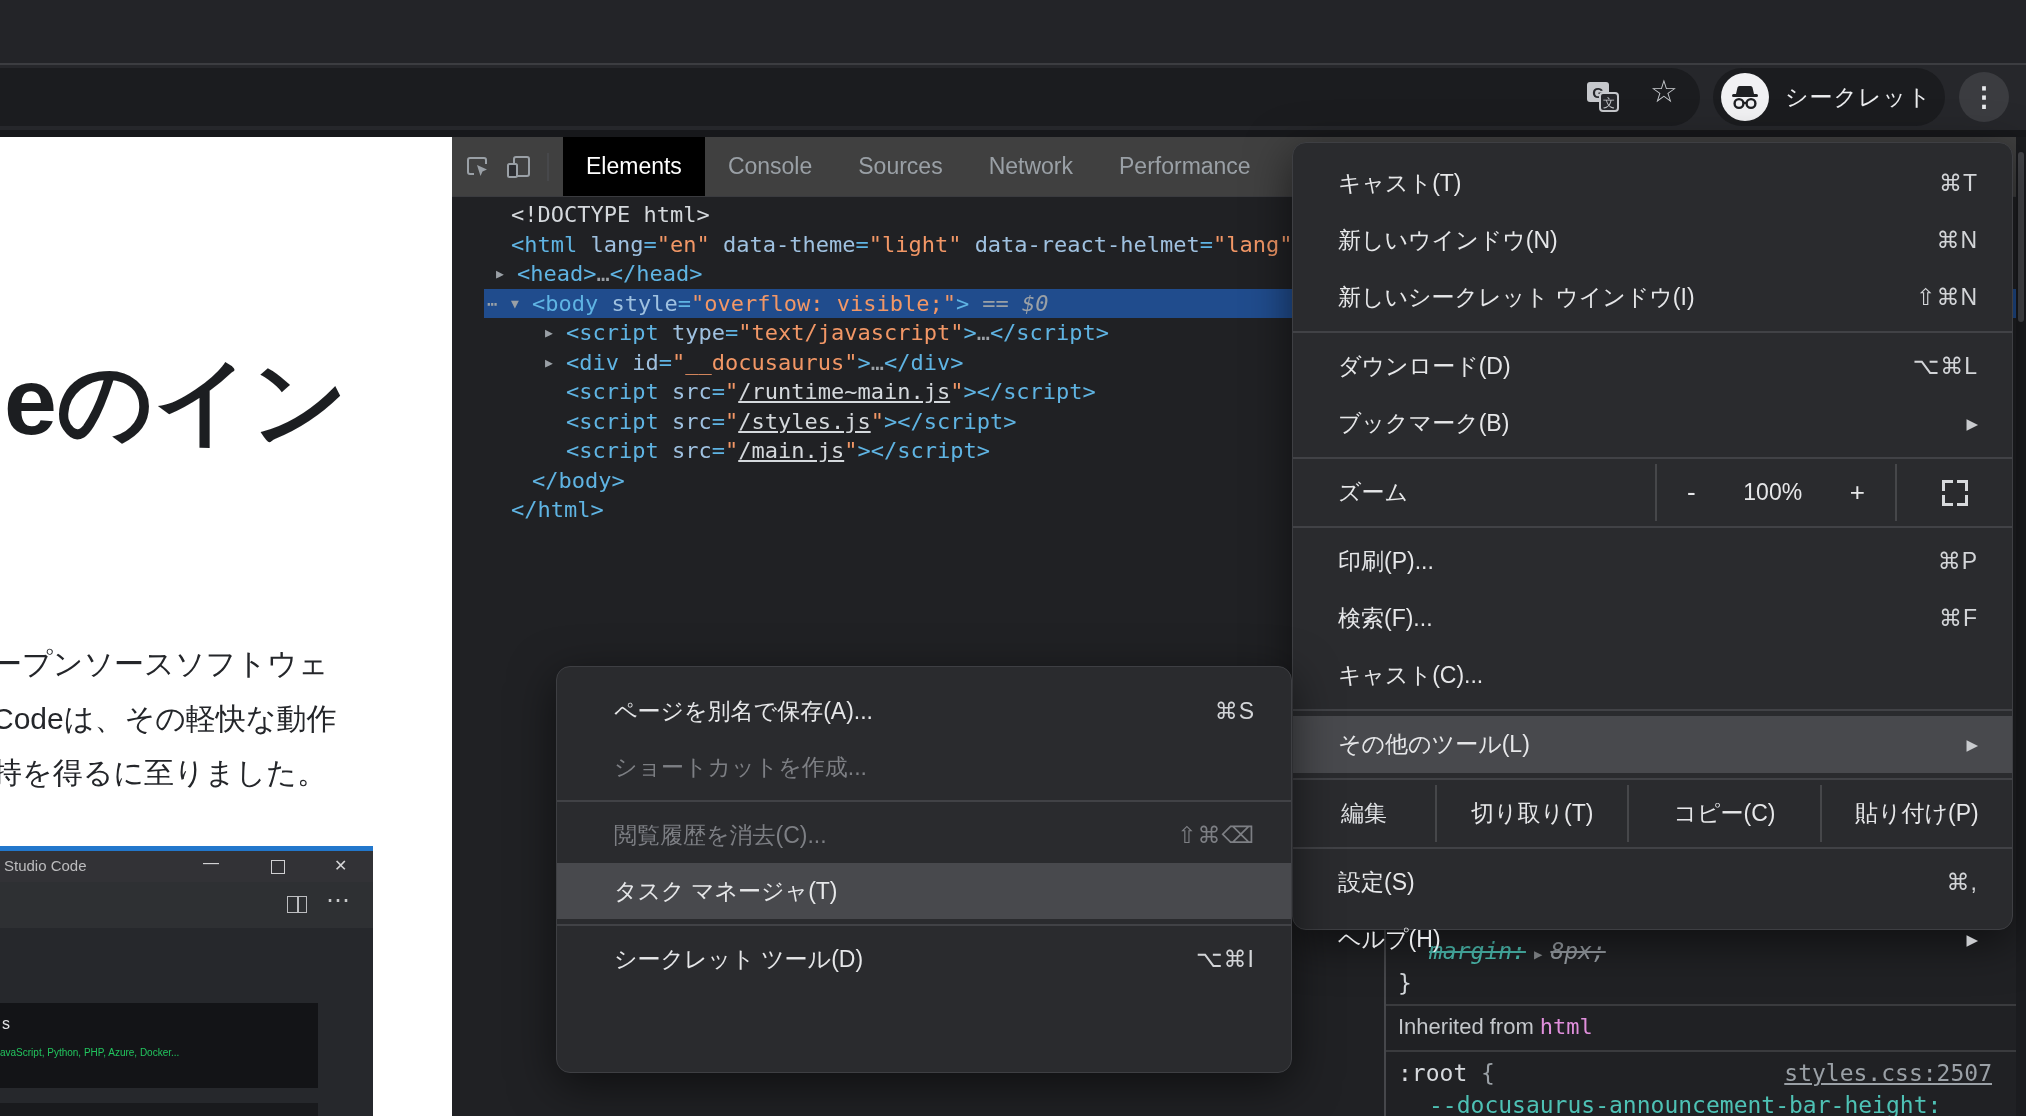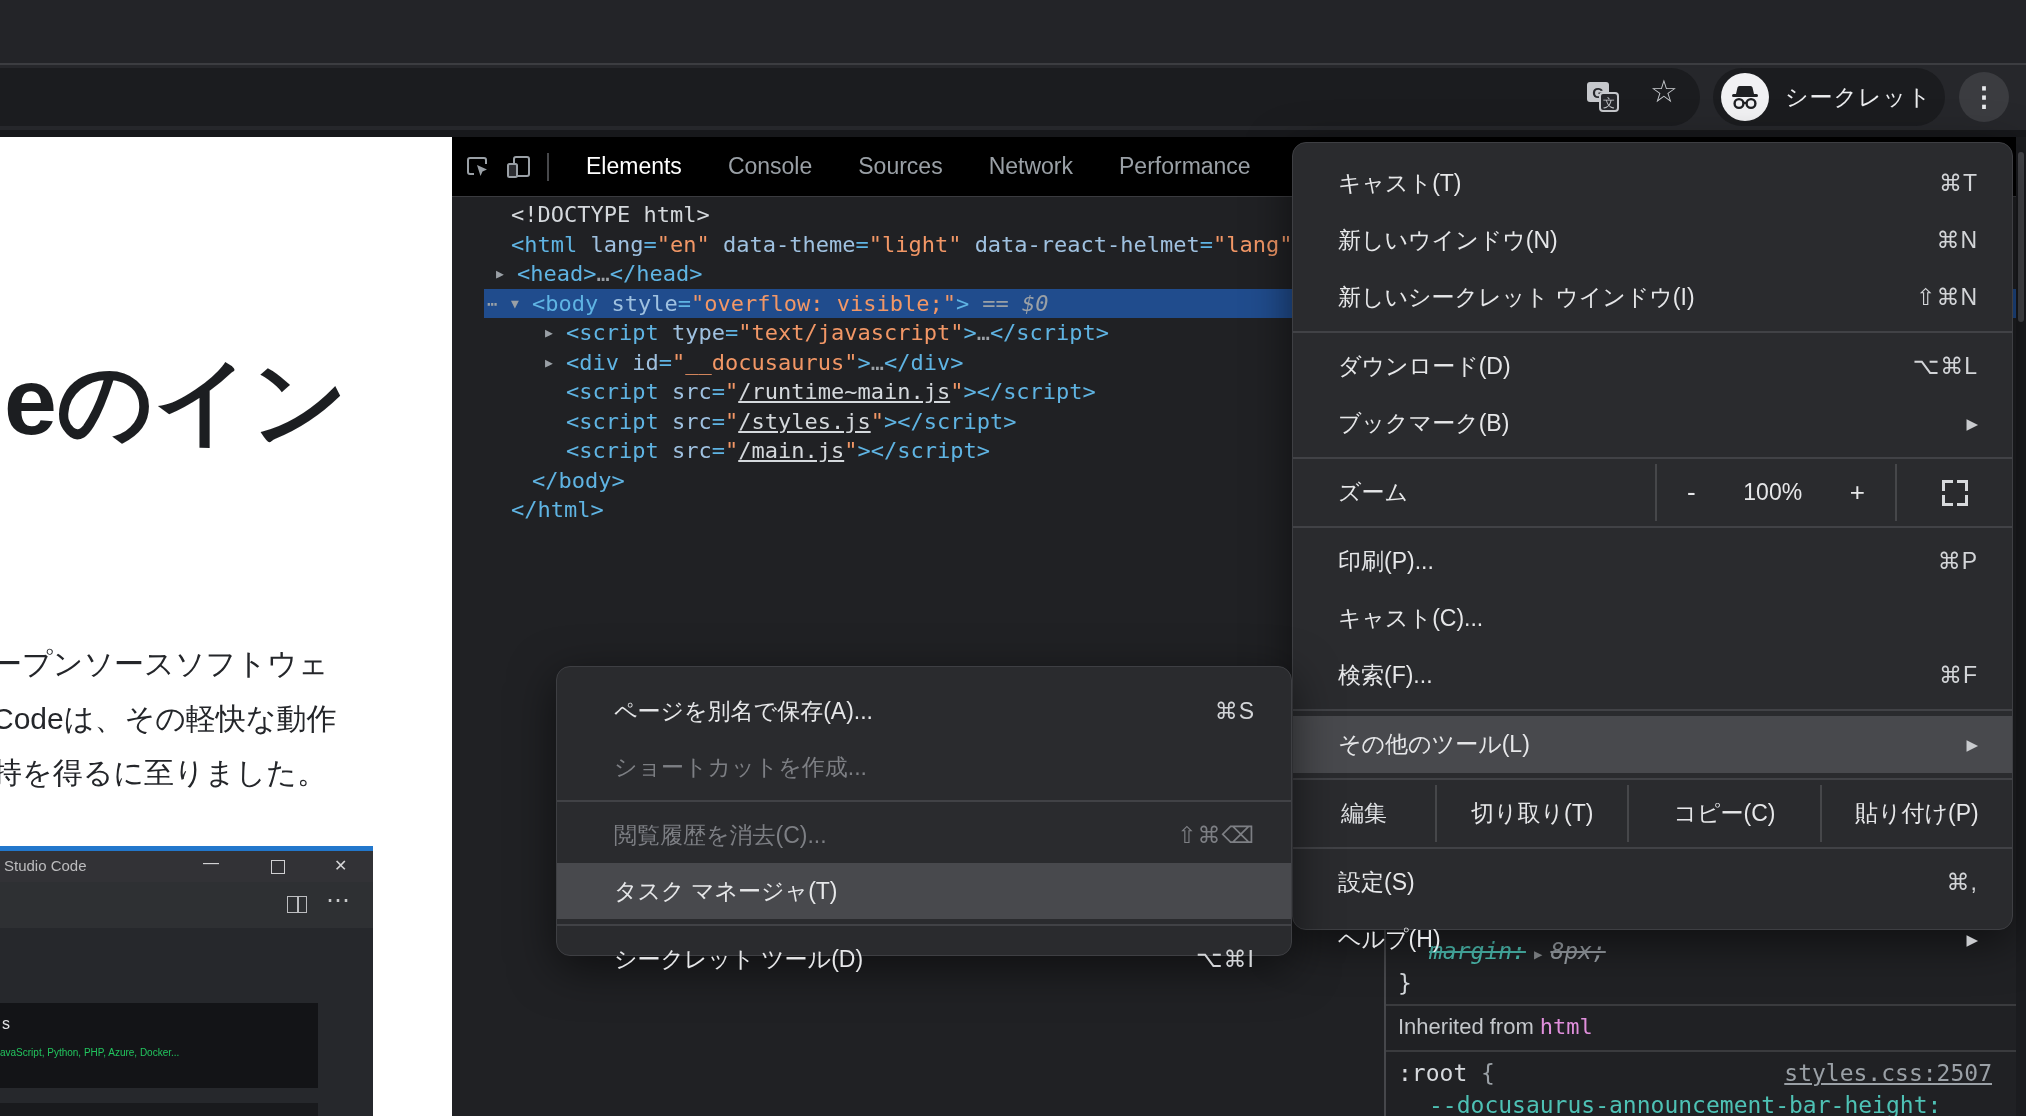--- a/index.html
+++ b/index.html
@@ -42,21 +42,21 @@
   .split-icon:after{content:'';position:absolute;left:50%;top:0;bottom:0;width:1.5px;background:#bcbdc0;}
   .vsc-dots{position:absolute;left:326px;top:4px;color:#c8c9cb;font-size:24px;}
   .vsc-body{position:relative;height:188px;background:#26282c;}
   .vsc-hero{position:absolute;left:0;top:75px;width:318px;height:85px;background:#131417;}
   .vsc-s{position:absolute;left:2px;top:12px;font-size:16px;color:#e2e3e5;}
   .vsc-links{position:absolute;left:0;top:44px;font-size:10px;color:#22c55e;white-space:nowrap;}
   .vsc-box2{position:absolute;left:0;top:175px;width:318px;height:40px;background:#191a1d;}
 
   
   .devtools{position:absolute;left:452px;top:137px;width:1574px;height:979px;background:#202124;}
-  .dt-tabbar{position:absolute;left:0;top:0;width:100%;height:60px;background:#000000;
+  .dt-tabbar{position:absolute;left:0;top:0;width:100%;height:60px;background:#404040;
     border-bottom:1px solid #3a3b3f;display:flex;align-items:center;box-sizing:border-box;}
   .dt-toolicon{margin-left:13px;display:flex;align-items:center;}
   .dt-vsep{width:2px;height:28px;background:#47484b;margin:0 14px 0 15px;}
   .dt-tabs{display:flex;height:100%;align-items:stretch;}
   .dt-tab{padding:0 23px;display:flex;align-items:center;font-size:23px;color:#9aa0a6;white-space:nowrap;}
   .dt-tab.selected{background:#000;color:#fff;}
   .dt-code{position:absolute;left:0;top:63px;right:10px;font-family:"DejaVu Sans Mono",monospace;
     font-size:22px;}
   .code-line{height:29.5px;line-height:29.5px;white-space:pre;position:relative;margin-left:32px;}
   .code-line.hl{background:#204c8d;}
@@ -80,21 +80,21 @@
   .st-html{color:#e08fdc;font-family:"DejaVu Sans Mono",monospace;}
   .st-selector{color:#d7dade;} .st-obrace{color:#9aa0a6;}
   .st-link{position:absolute;right:14px;top:0;color:#9aa0a6;text-decoration:underline;}
   .st-decl{color:#4ec2b5;}
   .dt-scroll{position:absolute;right:0;top:0;width:10px;height:100%;background:#1b1c1f;}
   .dt-thumb{position:absolute;left:2px;top:15px;width:6px;height:170px;background:#45464a;border-radius:3px;}
 
   
   .menu{position:absolute;background:#2a2b2e;border:1px solid #3e3f43;border-radius:14px;
     box-shadow:0 12px 46px rgba(0,0,0,.55);box-sizing:border-box;color:#e6e7e9;font-size:23px;}
-  .context-menu{left:556px;top:666px;width:736px;height:290px;padding:16px 0;z-index:10;}
+  .context-menu{left:556px;top:666px;width:736px;height:407px;padding:16px 0;z-index:10;}
   .main-menu{left:1292px;top:142px;width:721px;height:788px;padding:12px 0;z-index:9;}
   .m-item{display:flex;align-items:center;padding:0 34px 0 45px;}
   .context-menu .m-item{height:56px;padding-left:57px;padding-right:36px;}
   .main-menu .m-item{height:57px;}
   .m-item.hl{background:#48494d;}
   .m-item.disabled .m-label,.m-item.disabled .m-shortcut{color:#7d7f84;}
   .m-shortcut{margin-left:auto;color:#d3d5d8;letter-spacing:1px;}
   .m-subarrow{margin-left:auto;color:#c9cbce;font-size:15px;}
   .menu-sep{height:2px;background:#414246;margin:5px 0;}
   .m-special{display:flex;align-items:stretch;height:57px;padding:0;}
@@ -305,25 +305,25 @@
             <i></i>
           </span>
         </div>
       </div>
       <div class="menu-sep"></div>
       <div class="m-item">
         <span class="m-label">印刷(P)...</span>
         <span class="m-shortcut">⌘P</span>
       </div>
       <div class="m-item">
-        <span class="m-label">キャスト(C)...</span>
-      </div>
-      <div class="m-item">
         <span class="m-label">検索(F)...</span>
         <span class="m-shortcut">⌘F</span>
+      </div>
+      <div class="m-item">
+        <span class="m-label">キャスト(C)...</span>
       </div>
       <div class="menu-sep"></div>
       <div class="m-item hl">
         <span class="m-label">その他のツール(L)</span>
         <span class="m-subarrow">▶</span>
       </div>
       <div class="menu-sep"></div>
       <div class="m-special">
         <div class="edit-label-cell">編集</div>
         <div class="m-vdiv"></div>

